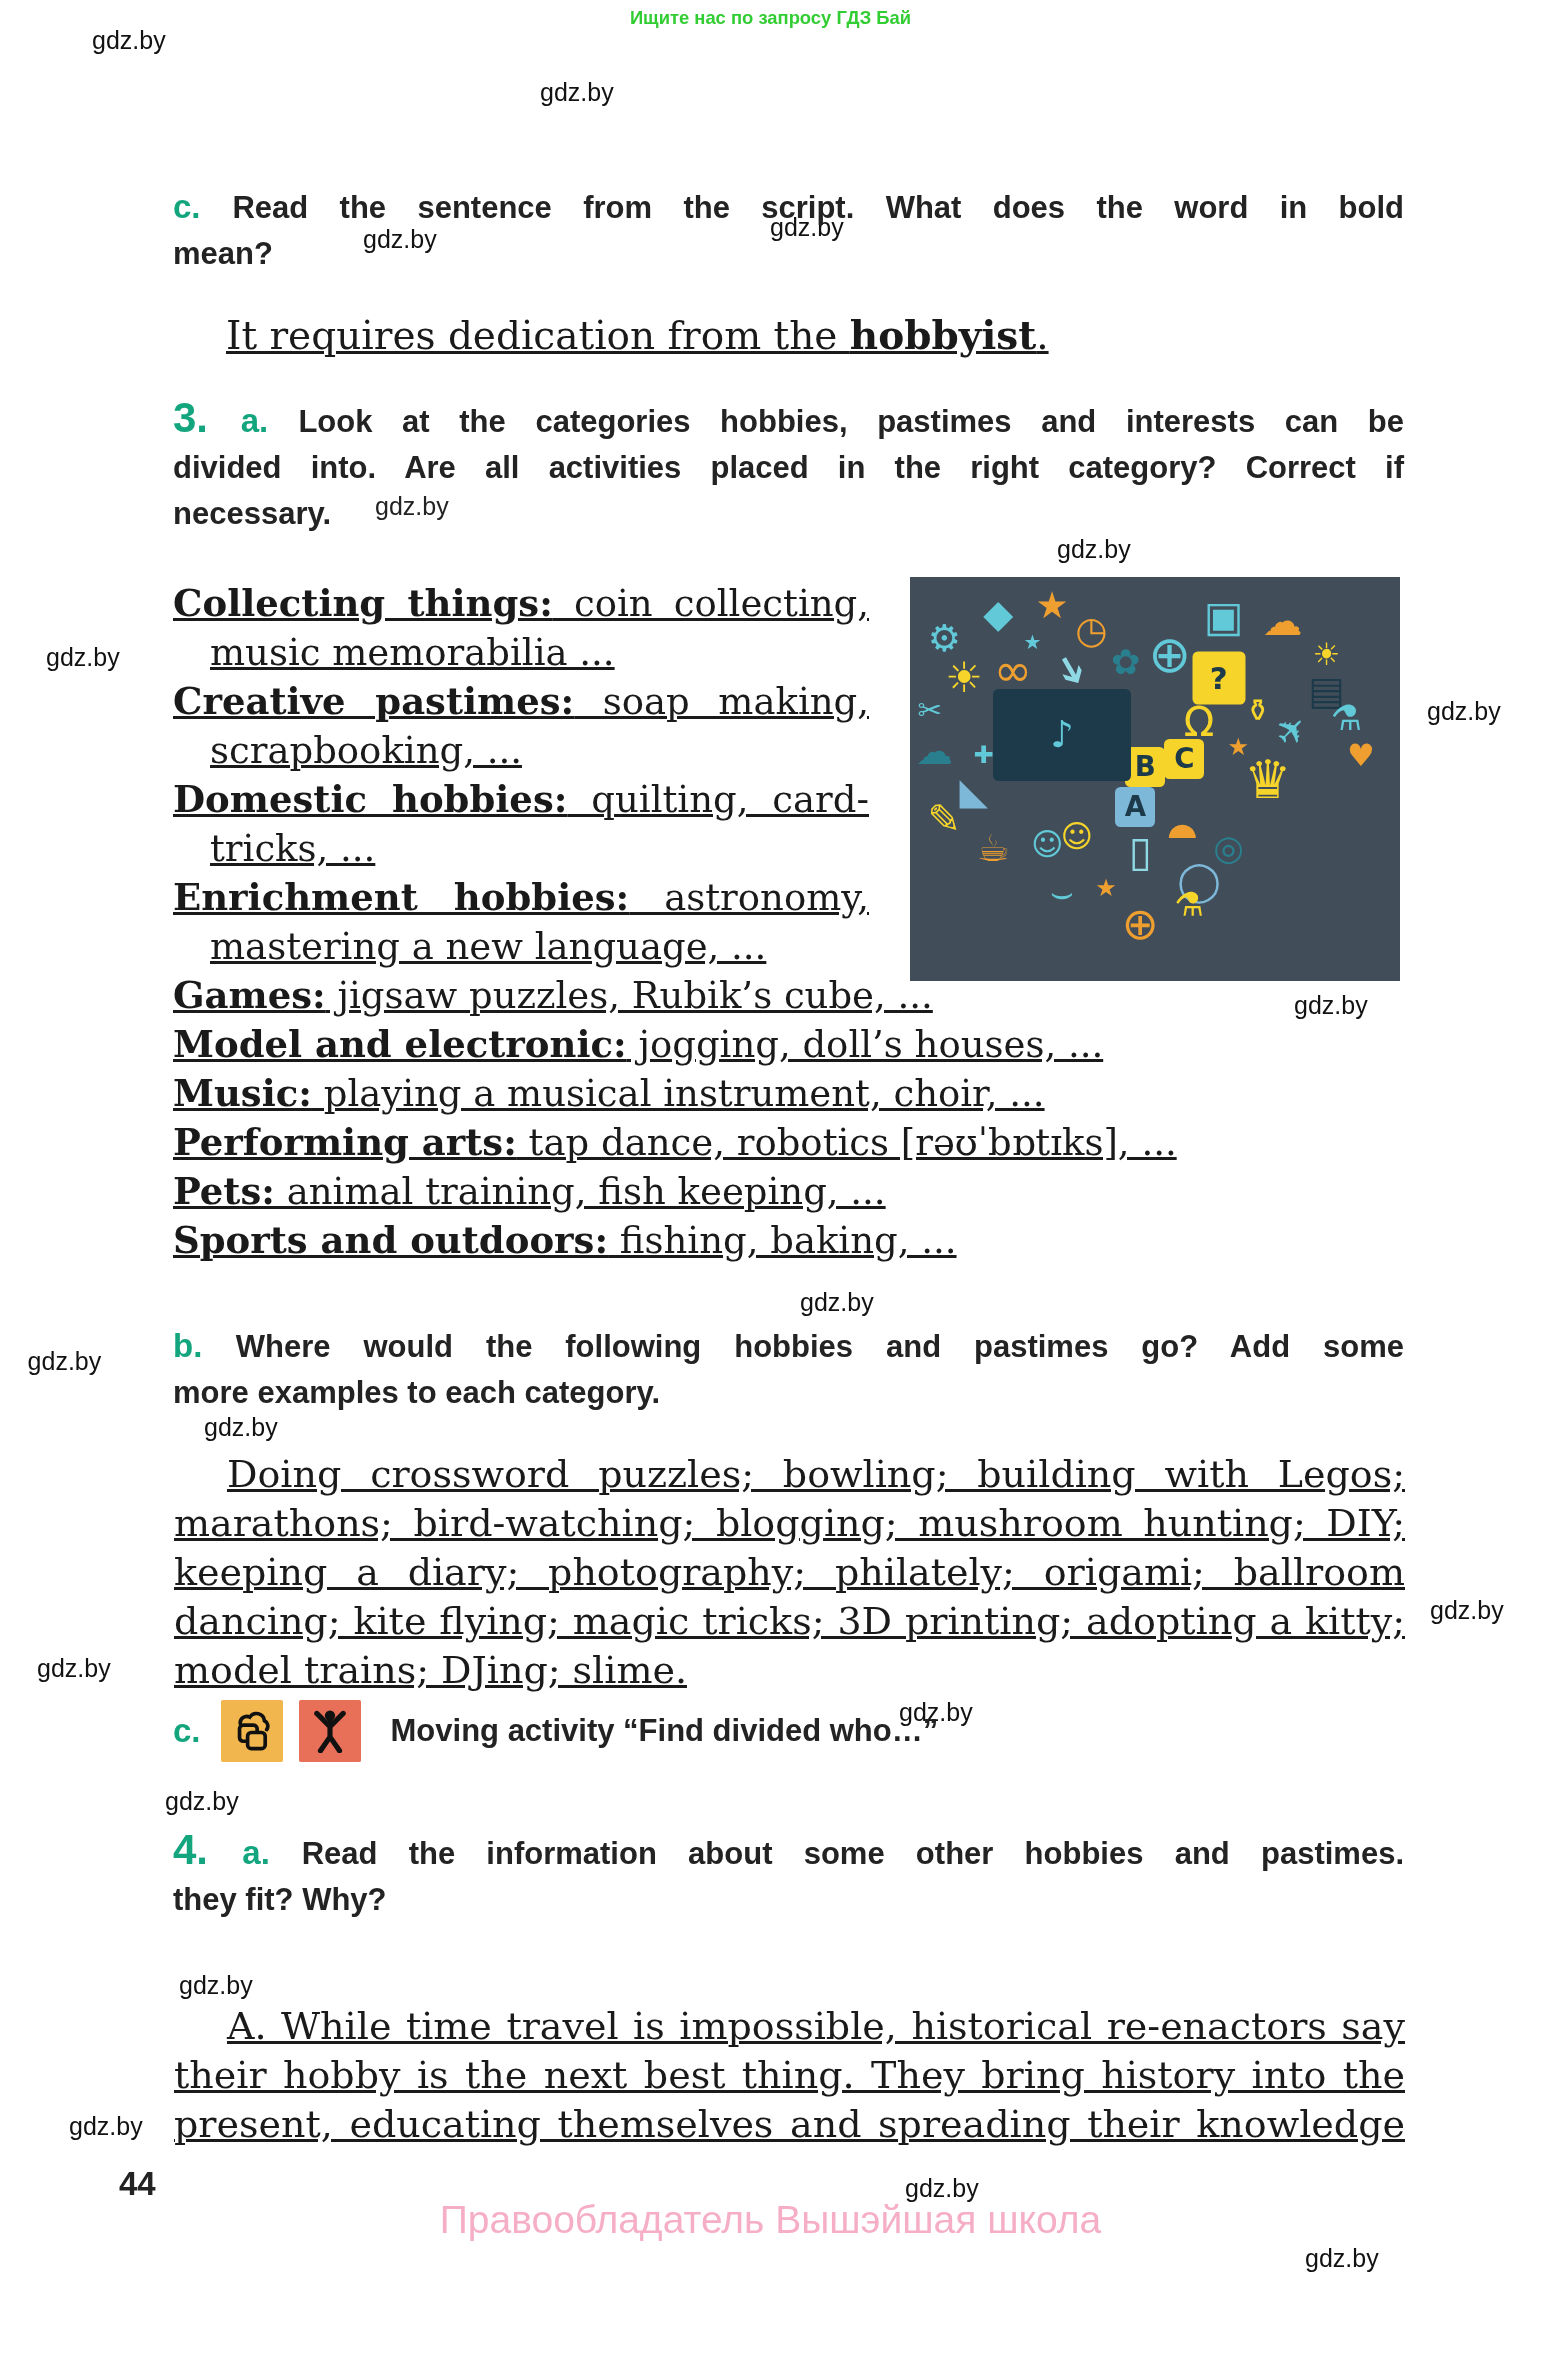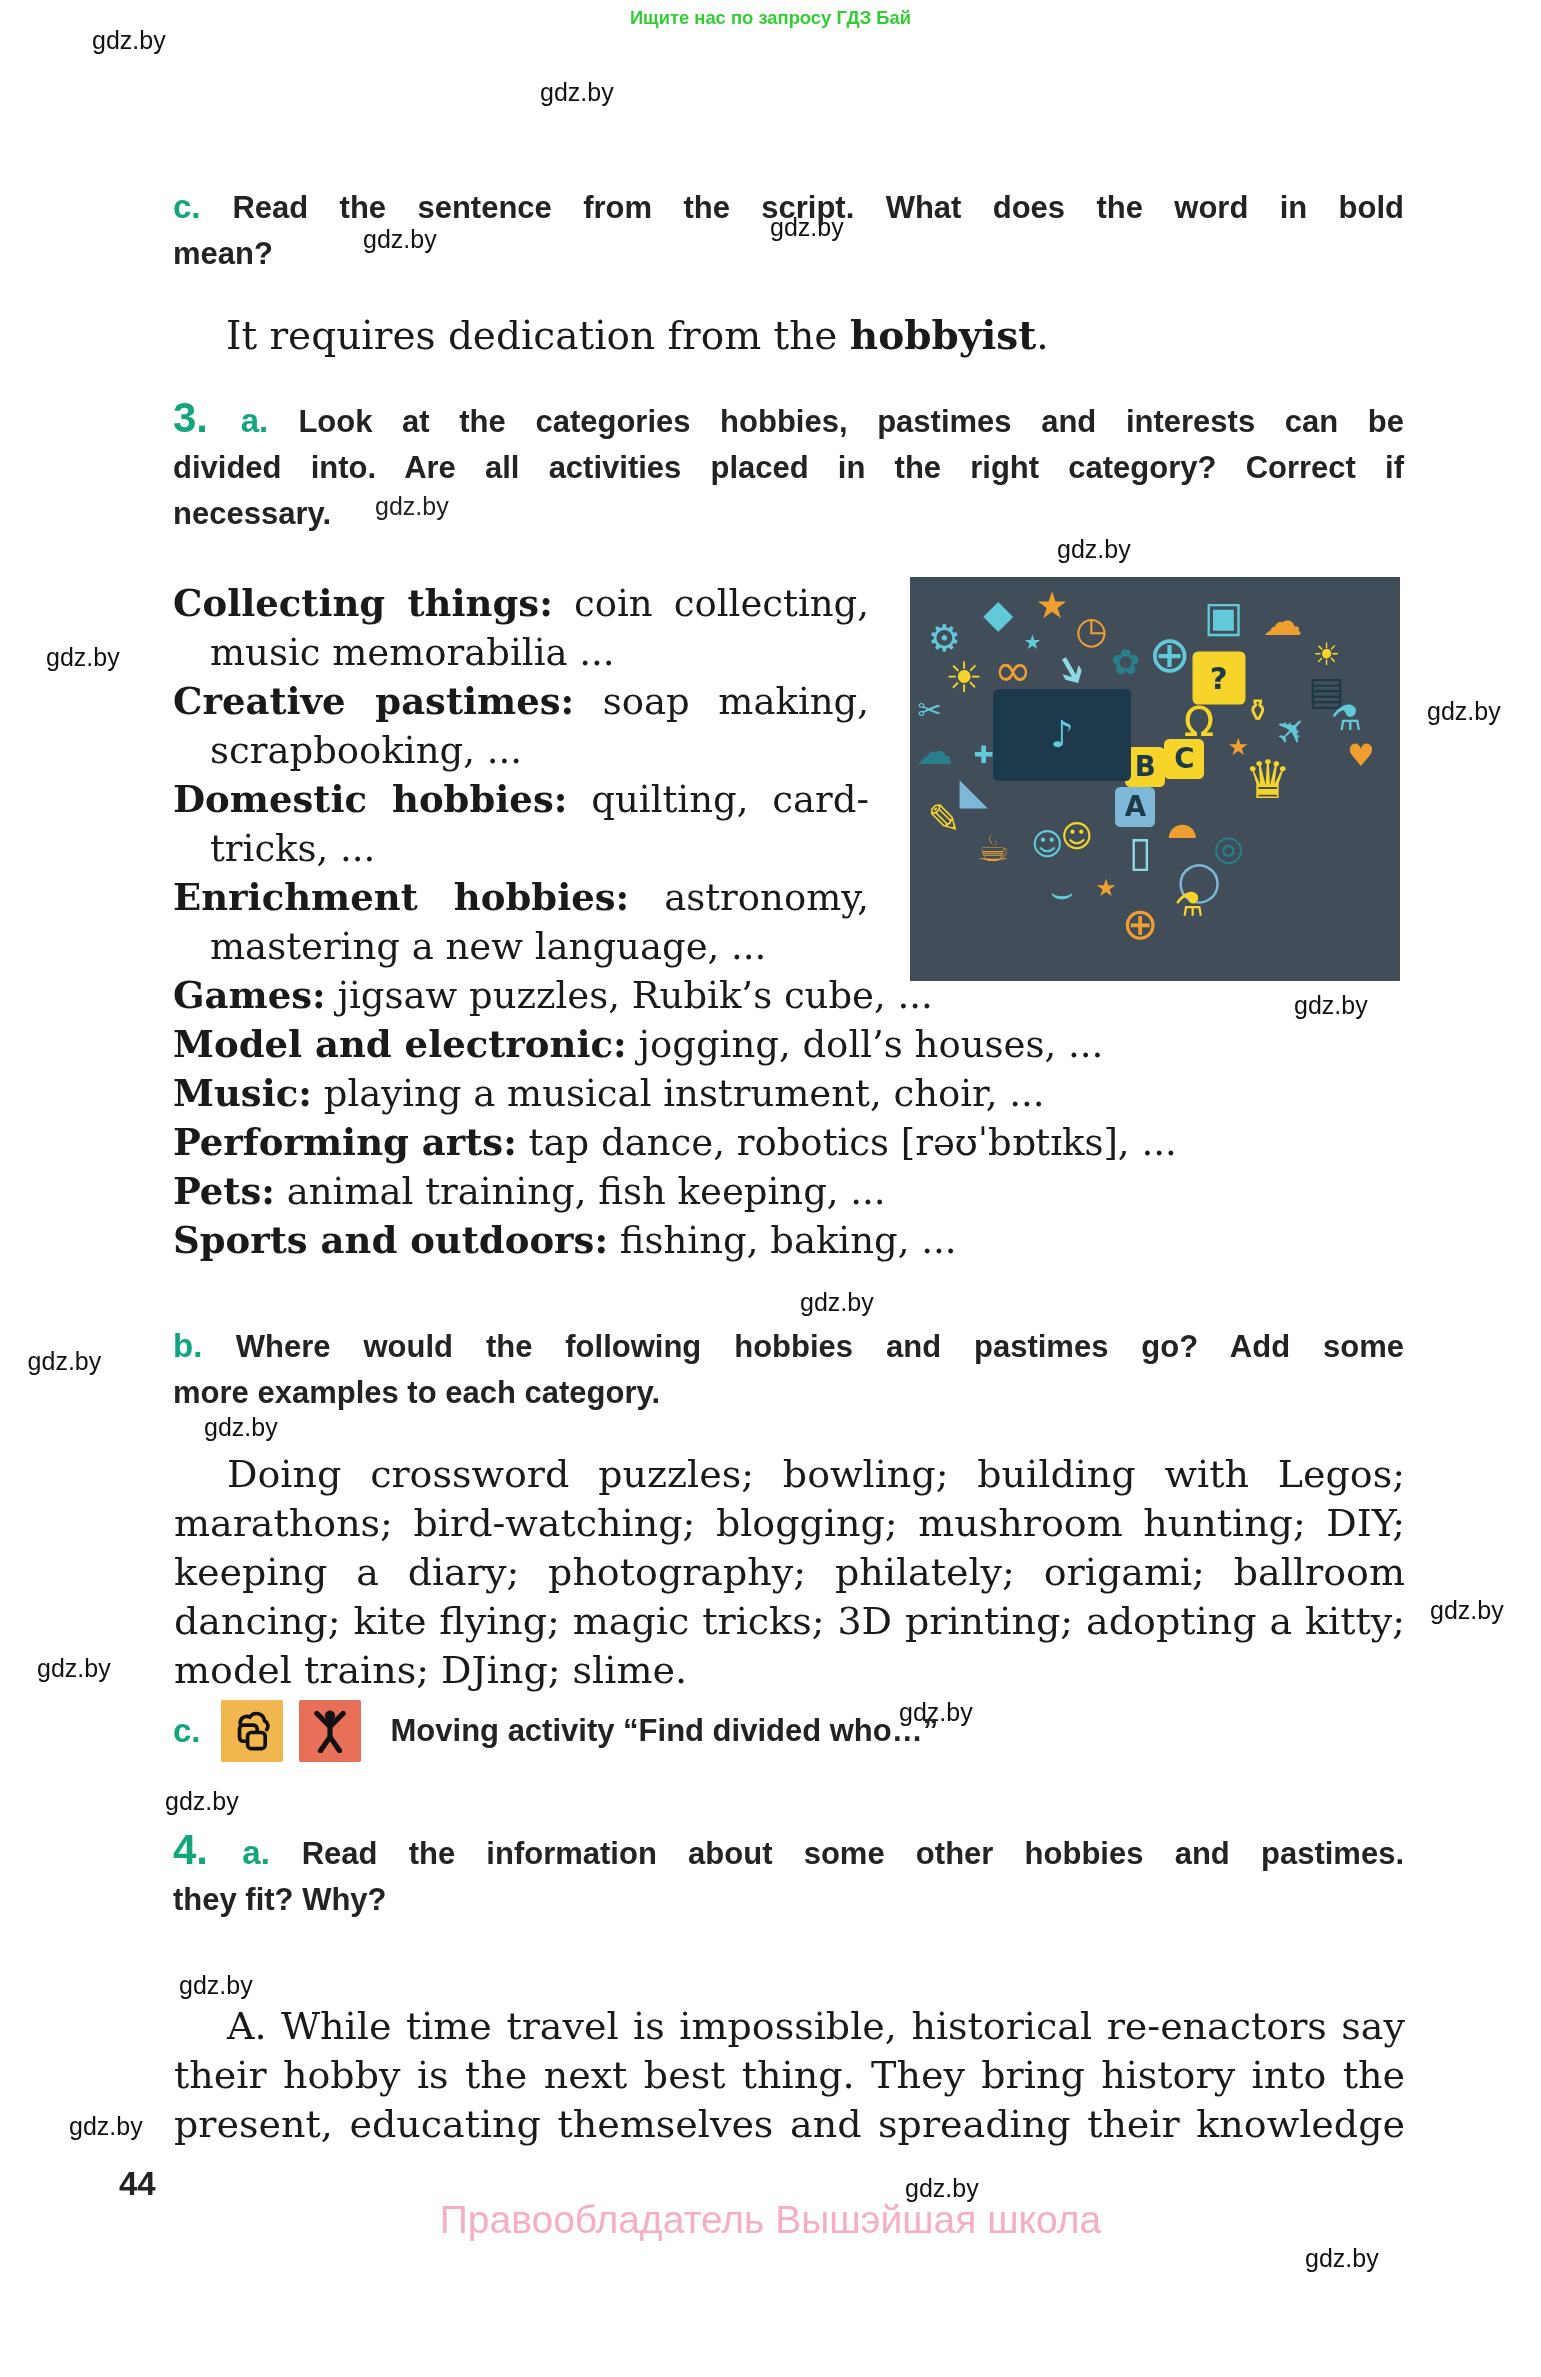--- a/index.html
+++ b/index.html
@@ -10,21 +10,21 @@
   .wm{position:absolute;font-size:25px;color:#121212;white-space:nowrap;
       font-family:"Liberation Sans",sans-serif;font-weight:normal;}
   .head{position:absolute;left:173px;width:1231px;font-weight:bold;
         font-size:31px;line-height:46px;color:#232323;}
   .head .line{text-align:justify;text-align-last:justify;}
   .head .line.plain{text-align:right;text-align-last:left;}
   .lbl{color:#13a57e;}
   .lbl.num{font-size:42px;}
   .lbl.sub{font-size:33px;}
   .wm-inline{font-size:25px;font-weight:normal;margin-left:44px;position:relative;top:-9.2px;}
-  .serif{font-family:"DejaVu Serif","Liberation Serif",serif;color:#1a1a1a;}
+  .serif{font-family:"DejaVu Serif","Liberation Serif",serif;color:#1a1a1a;text-decoration:underline;}
   .quote{position:absolute;left:173px;top:312px;width:1231px;font-size:39px;}
   .quote .ind{padding-left:53px;}
   .cats{position:absolute;left:173px;top:579px;width:1231px;font-size:37px;line-height:49px;}
   .cats .l1.narrow{width:696px;text-align:justify;text-align-last:justify;}
   .cats .l2{padding-left:37px;}
   .cats b{font-weight:bold;}
   .para{position:absolute;left:174px;width:1231px;font-size:38px;line-height:49px;}
   .para .line{text-align:justify;text-align-last:justify;}
   .para .line.plain{text-align:left;text-align-last:left;}
   .para .line.ind{padding-left:53px;}

